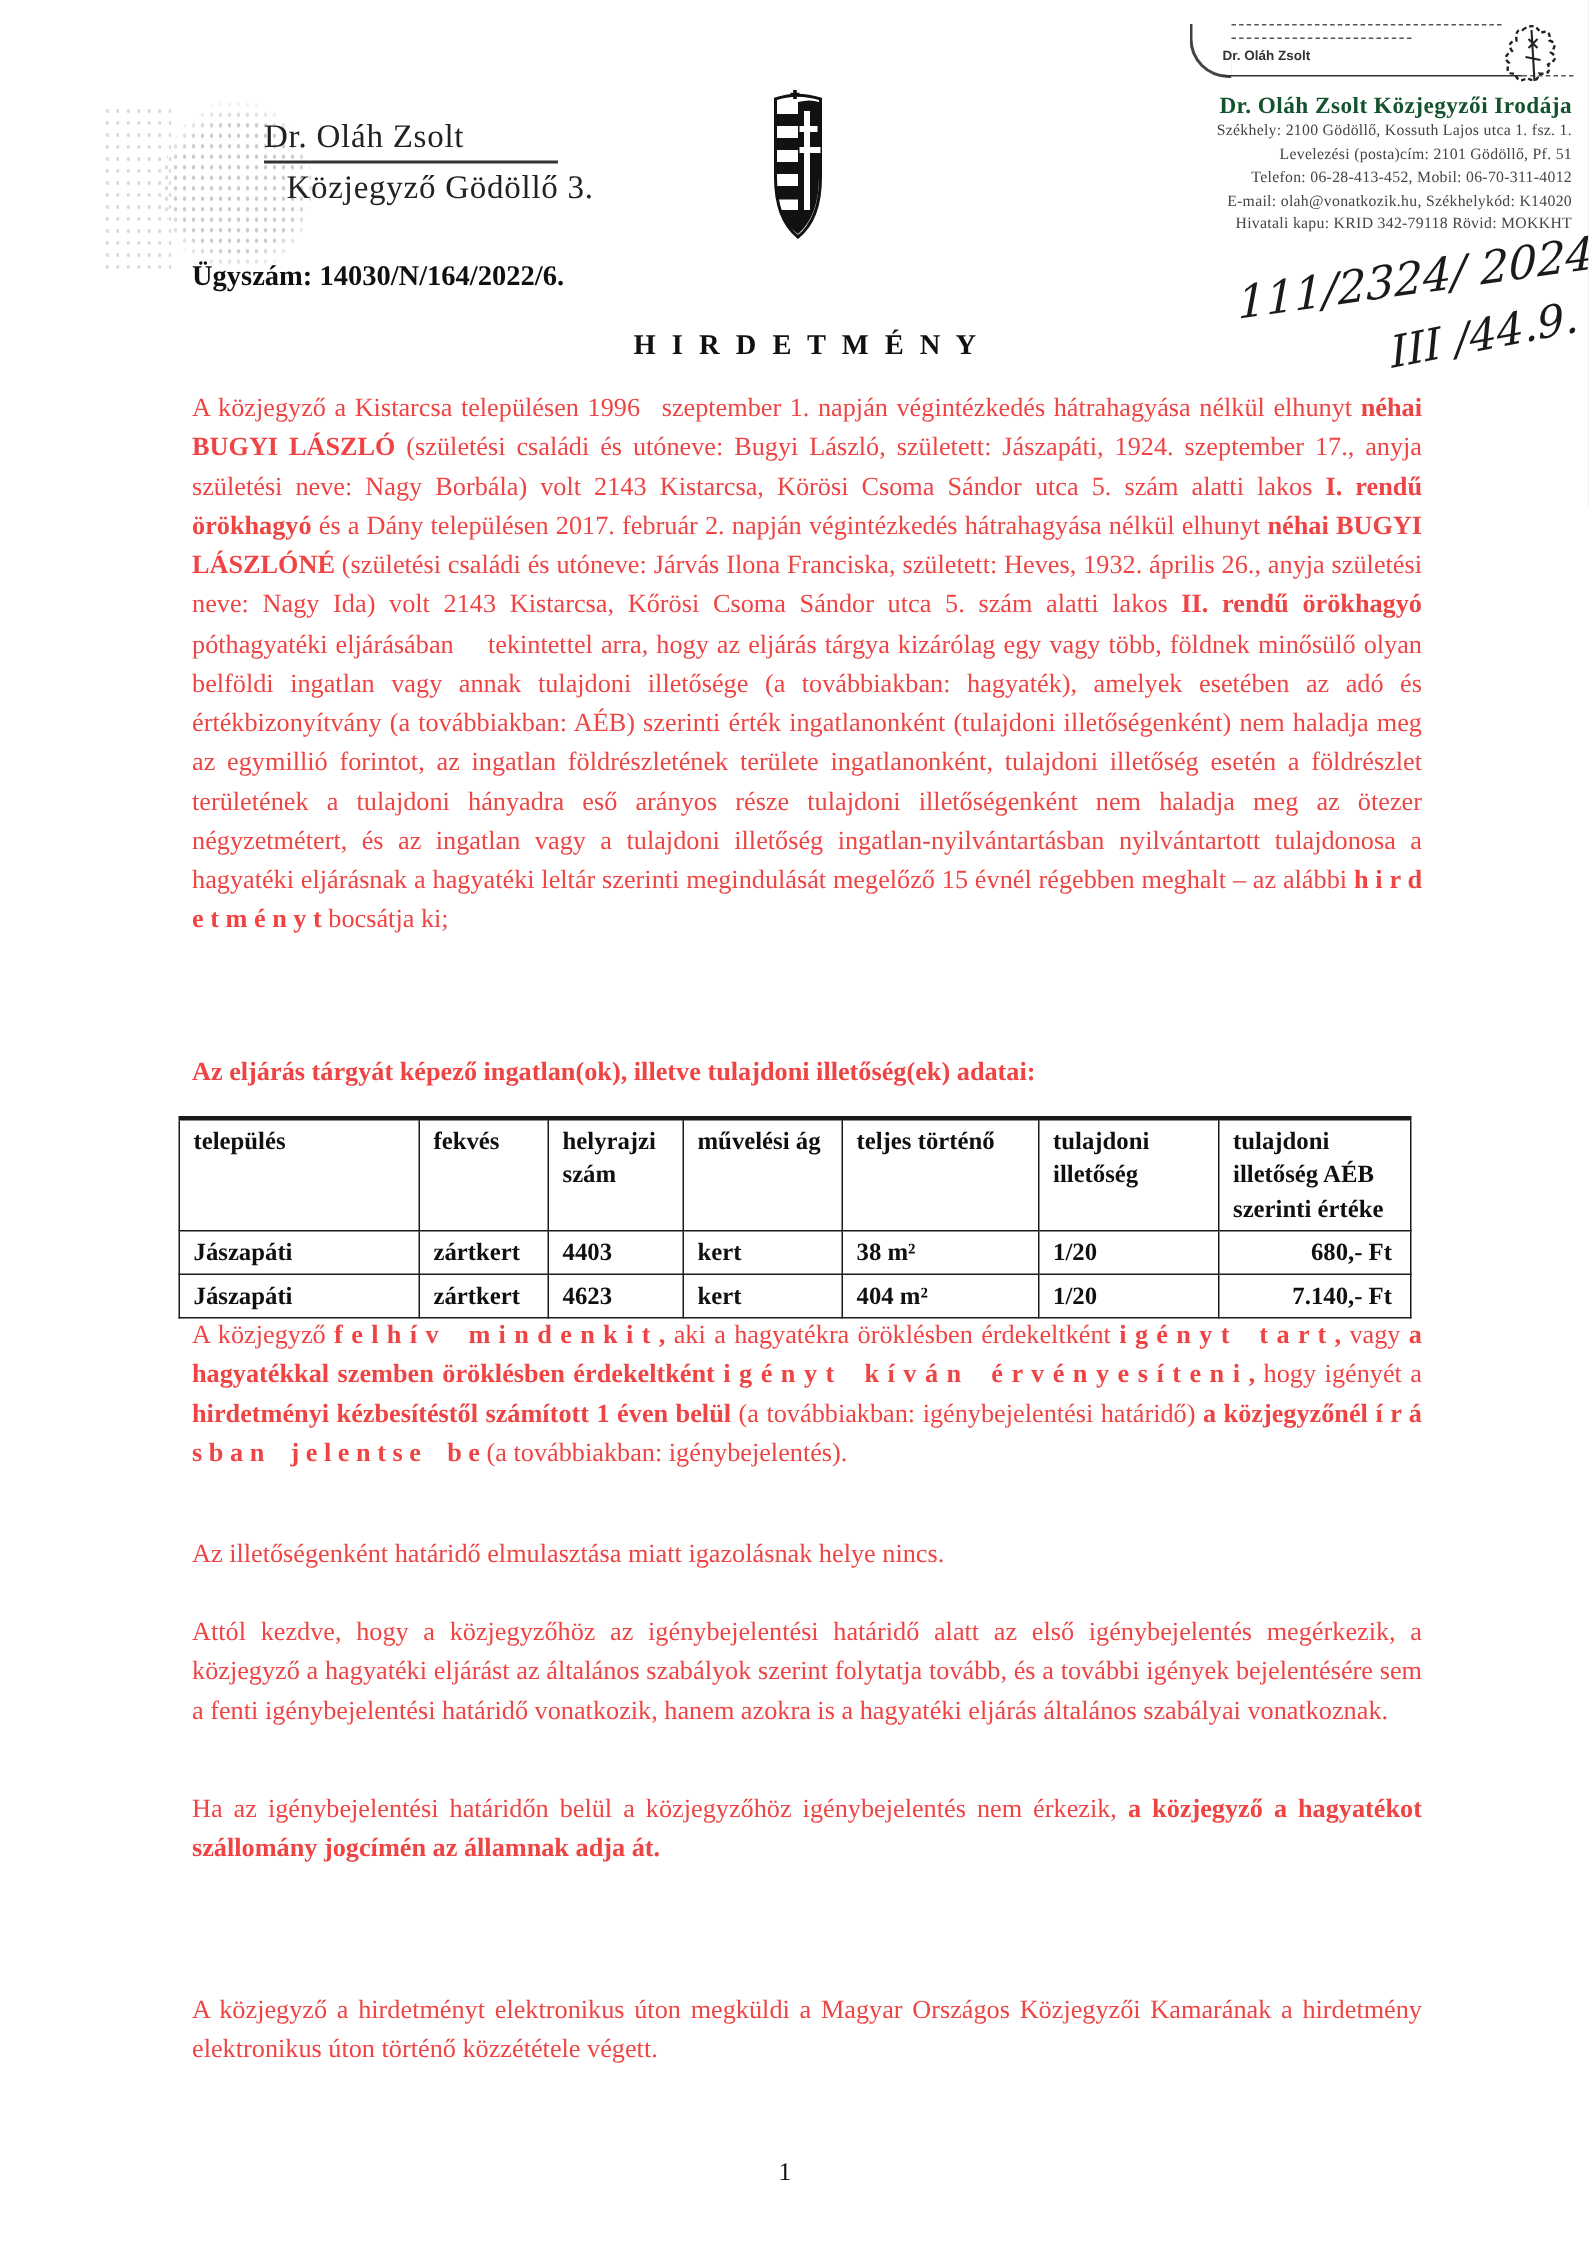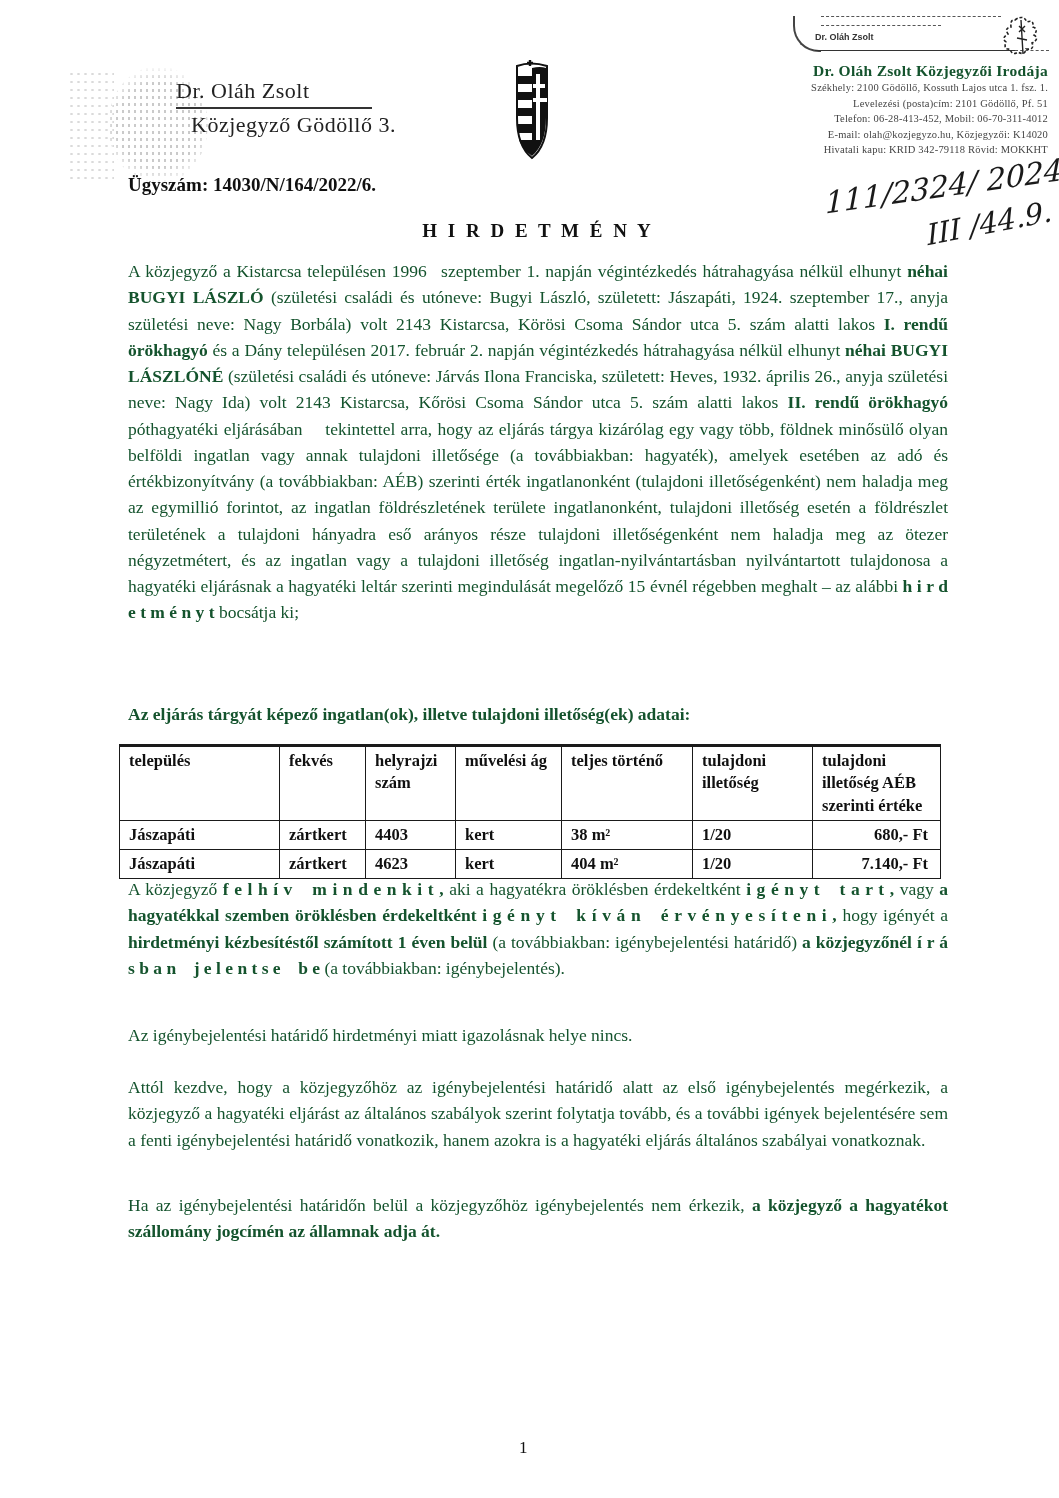--- a/index.html
+++ b/index.html
@@ -4,21 +4,21 @@
 <style>
   html,body{margin:0;padding:0;background:#e8e8e8;}
   .page{
     position:relative;width:1059px;height:1498px;background:#ffffff;
     font-family:"Liberation Serif","DejaVu Serif",serif;color:#101010;
     overflow:hidden;margin:0 auto;
   }
   .abs{position:absolute;}
   .para{
     position:absolute;left:128px;width:820px;text-align:justify;
-    font-size:17.5px;line-height:1.5;color:#14532d;
+    font-size:17.5px;line-height:1.5;color:#ef4444;
   }
   .b{font-weight:bold;}
   
   .sender-name{font-size:22px;color:#222;letter-spacing:.5px;}
   .sender-underline{border-bottom:2px solid #333;}
   .sender-title{font-size:22px;color:#222;letter-spacing:.5px;}
   .case-number{font-size:19px;font-weight:bold;}
   .office-block{width:320px;text-align:right;color:#333;}
   .office-name{font-size:15.5px;font-weight:bold;color:#14532d;letter-spacing:.3px;filter:blur(.25px);}
   .office-line{font-size:10.5px;line-height:15.5px;color:#444;filter:blur(.45px);letter-spacing:.2px;white-space:nowrap;}
@@ -105,21 +105,21 @@
 
     <path d="M29,8 q8,-2 14,0 l0,50 q0,26 -14,38 Z" fill="#111"></path>
     <path d="M35,14 v66 M30,26 h12 M30,40 h14" stroke="#fff" stroke-width="4" fill="none"></path>
   </svg>
 
   <div class="abs office-block" style="left:728px;top:62px;">
     <div class="office-name">Dr. Oláh Zsolt Közjegyzői Irodája</div>
     <div class="office-line">Székhely: 2100 Gödöllő, Kossuth Lajos utca 1. fsz. 1.</div>
     <div class="office-line">Levelezési (posta)cím: 2101 Gödöllő, Pf. 51</div>
     <div class="office-line">Telefon: 06-28-413-452, Mobil: 06-70-311-4012</div>
-    <div class="office-line">E-mail: olah@kozjegyzo.hu, Közjegyzői: K14020</div>
+    <div class="office-line">E-mail: olah@vonatkozik.hu, Székhelykód: K14020</div>
     <div class="office-line">Hivatali kapu: KRID 342-79118 Rövid: MOKKHT</div>
   </div>
 
   <div class="abs case-number" style="left:128px;top:174px;">Ügyszám: 14030/N/164/2022/6.</div>
 
   <div class="abs hand hand1" style="left:824px;top:168px;">111/2324/ 2024.</div>
   <div class="abs hand hand2" style="left:926px;top:206px;">III /44.9.</div>
 
   <div class="doc-title" style="top:220px;">H I R D E T M É N Y</div>
 
@@ -165,23 +165,24 @@
         <td>kert</td>
         <td>404 m²</td>
         <td>1/20</td>
         <td class="num">7.140,- Ft</td>
       </tr>
     </tbody>
   </table>
 
   <div class="para" style="top:876px;"><span>A közjegyző </span><span class="b">f e l h í v   m i n d e n k i t , </span><span>aki a hagyatékra öröklésben érdekeltként </span><span class="b">i g é n y t   t a r t , </span><span>vagy </span><span class="b">a hagyatékkal szemben öröklésben érdekeltként i g é n y t   k í v á n   é r v é n y e s í t e n i , </span><span>hogy igényét a </span><span class="b">hirdetményi kézbesítéstől számított 1 éven belül </span><span>(a továbbiakban: igénybejelentési határidő) </span><span class="b">a közjegyzőnél í r á s b a n   j e l e n t s e   b e </span><span> (a továbbiakban: igénybejelentés).</span></div>
 
-  <div class="para" style="top:1022px;">Az igénybejelentési határidő hirdetményi miatt igazolásnak helye nincs.</div>
+  <div class="para" style="top:1022px;">Az illetőségenként határidő elmulasztása miatt igazolásnak helye nincs.</div>
 
   <div class="para" style="top:1074px;">Attól kezdve, hogy a közjegyzőhöz az igénybejelentési határidő alatt az első igénybejelentés megérkezik, a közjegyző a hagyatéki eljárást az általános szabályok szerint folytatja tovább, és a további igények bejelentésére sem a fenti igénybejelentési határidő vonatkozik, hanem azokra is a hagyatéki eljárás általános szabályai vonatkoznak.</div>
 
   <div class="para" style="top:1192px;font-family:Liberation Serif, serif;"><span>Ha az igénybejelentési határidőn belül a közjegyzőhöz igénybejelentés nem érkezik, </span><span class="b">a közjegyző a hagyatékot szállomány jogcímén az államnak adja át.</span></div>
 
 
+  <div class="para" style="top:1326px;">A közjegyző a hirdetményt elektronikus úton megküldi a Magyar Országos Közjegyzői Kamarának a hirdetmény elektronikus úton történő közzététele végett.</div>
 
   <div class="abs page-num" style="left:519px;top:1438px;">1</div>
 
 </div>
 
 </body></html>

